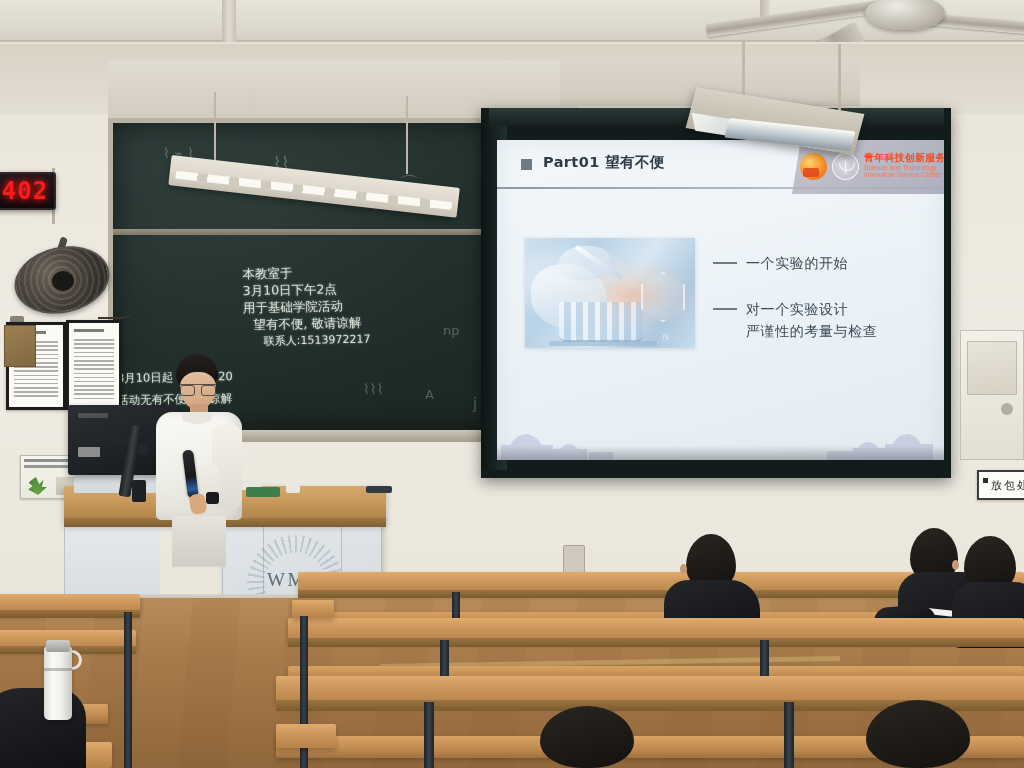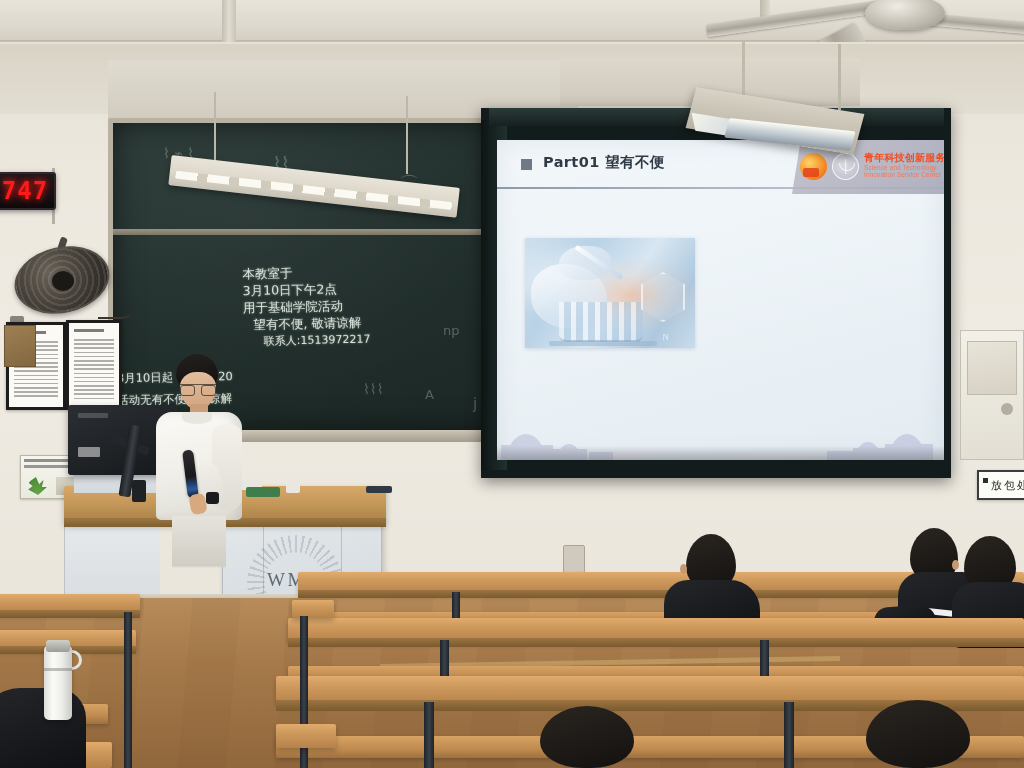--- a/index.html
+++ b/index.html
@@ -729,20 +729,31 @@
     <div class="slide-photo">
       <div class="photo-glove"></div>
       <div class="photo-glove2"></div>
       <div class="photo-pipette"></div>
       <div class="photo-tubes"></div>
       <div class="photo-rack"></div>
       <div class="photo-hex"></div>
       <div class="photo-hex-n">N</div>
     </div>
 
+    <div class="slide-textcol">
+      <div class="slide-line">
+        <span class="slide-dash"></span>
+        <span class="slide-line-text">一个实验的开始</span>
+      </div>
+      <div class="slide-line">
+        <span class="slide-dash"></span>
+        <span class="slide-line-text">对一个实验设计
+严谨性的考量与检查</span>
+      </div>
+    </div>
 
     <div class="city">
       <div class="city-dome" style="left:10px; width:38px; height:26px;"></div>
       <div class="city-b" style="left:4px;  width:52px; height:15px;"></div>
       <div class="city-b" style="left:56px; width:34px; height:11px;"></div>
       <div class="city-dome" style="left:60px; width:24px; height:16px;"></div>
       <div class="city-b" style="left:92px; width:24px; height:8px;"></div>
       <div class="city-b" style="left:330px;width:30px; height:9px;"></div>
       <div class="city-dome" style="left:358px;width:26px; height:18px;"></div>
       <div class="city-b" style="left:356px;width:32px; height:12px;"></div>
@@ -754,21 +765,21 @@
 
   <div class="proj-rod1"></div>
   <div class="proj-rod2"></div>
   <div class="proj-light">
     <div class="proj-light-reflector"></div>
     <div class="proj-light-inner"></div>
   </div>
 
   <div class="clock-bracket"></div>
   <div class="led-clock">
-    <span class="led-digits">747</span>
+    <span class="led-digits">402</span>
   </div>
 
   <div class="wall-fan">
     <div class="wall-fan-arm"></div>
     <div class="wall-fan-cage"></div>
     <div class="wall-fan-hub"></div>
     <div class="wall-fan-cord"></div>
   </div>
 
   <div class="nb-clip"></div>

